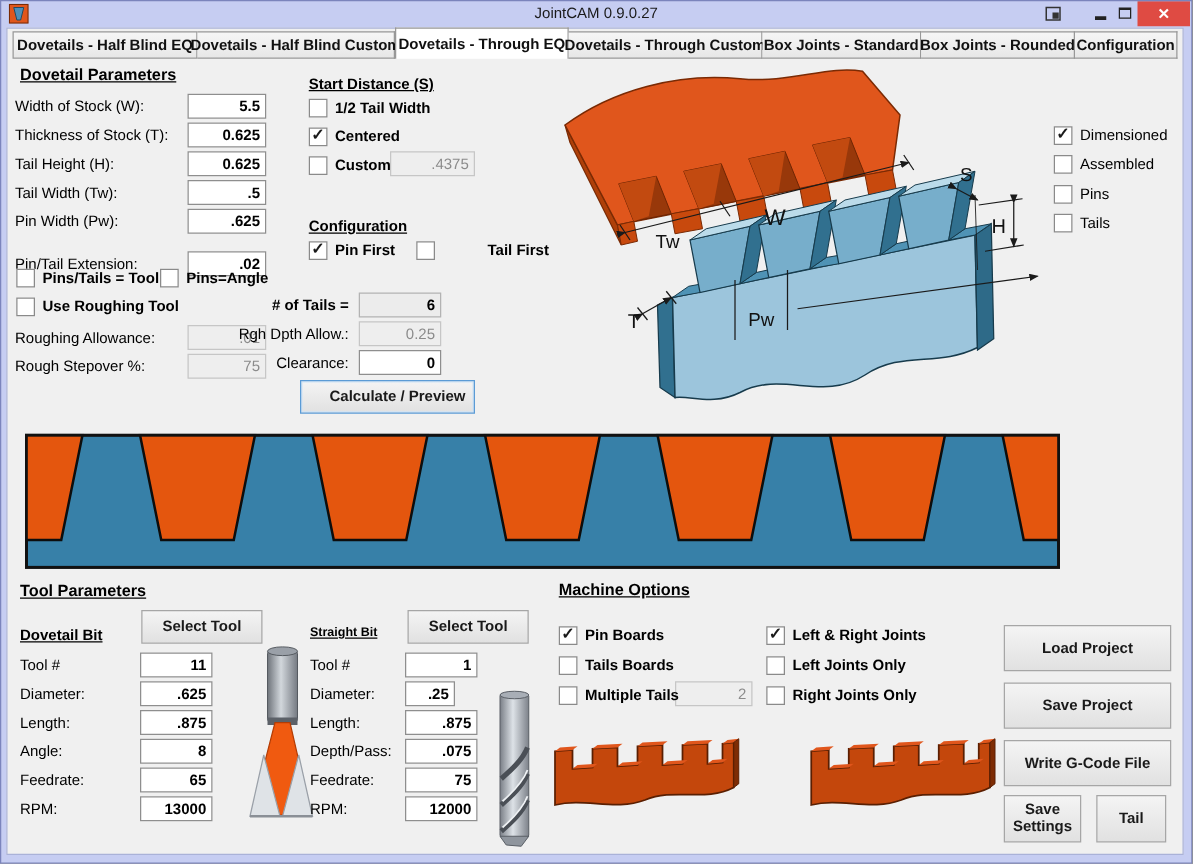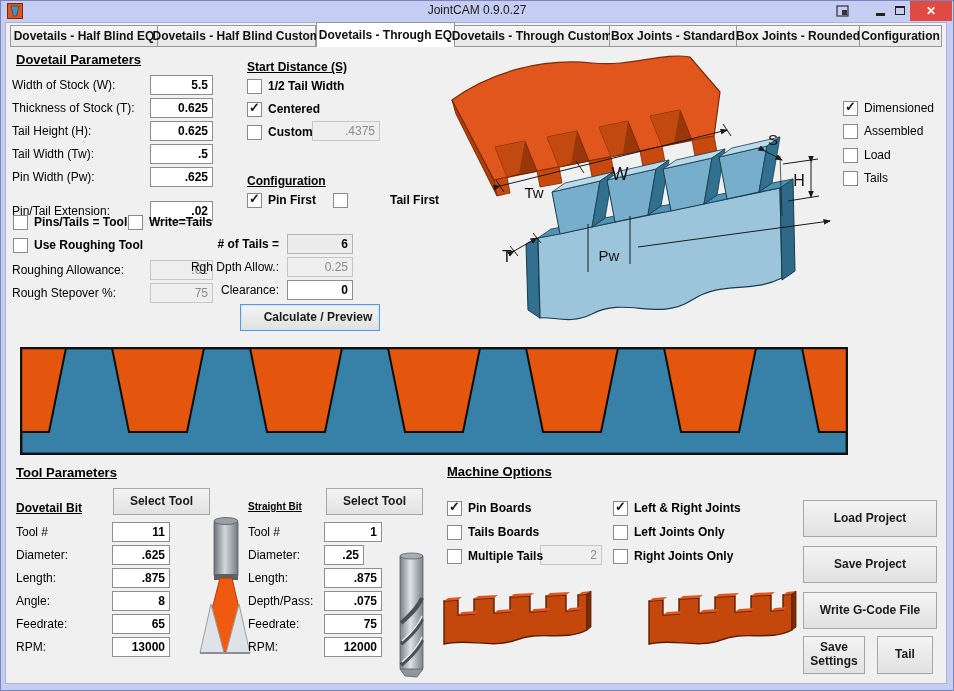--- a/index.html
+++ b/index.html
@@ -99,21 +99,21 @@
     <span class="lbl">Pin/Tail Extension:</span>
     <span class="field" style="left:138px;width:63px;">.02</span>
   </div>
 
   <div class="cbrow" style="left:13px;top:214px;">
     <span class="cb"></span>
     <span class="cbl">Pins/Tails = Tool</span>
   </div>
   <div class="cbrow" style="left:128px;top:214px;">
     <span class="cb"></span>
-    <span class="cbl">Write=Tails</span>
+    <span class="cbl">Pins=Angle</span>
   </div>
   <div class="cbrow" style="left:13px;top:237px;">
     <span class="cb"></span>
     <span class="cbl">Use Roughing Tool</span>
   </div>
 
   <div class="prow" style="left:12px;top:260px;width:210px;">
     <span class="lbl">Roughing Allowance:</span>
     <span class="field disabled" style="left:138px;width:63px;">.01</span>
   </div>
@@ -164,21 +164,21 @@
   <div class="cbrow" style="left:843px;top:100px;">
     <span class="cb checked"></span>
     <span class="cbl normal">Dimensioned</span>
   </div>
   <div class="cbrow" style="left:843px;top:123px;">
     <span class="cb"></span>
     <span class="cbl normal">Assembled</span>
   </div>
   <div class="cbrow" style="left:843px;top:147px;">
     <span class="cb"></span>
-    <span class="cbl normal">Load</span>
+    <span class="cbl normal">Pins</span>
   </div>
   <div class="cbrow" style="left:843px;top:170px;">
     <span class="cb"></span>
     <span class="cbl normal">Tails</span>
   </div>
 
   <svg class="abs" style="left:430px;top:48px;" width="410" height="285" viewBox="0 0 410 285">
     <defs>
       <marker id="ah" markerWidth="9" markerHeight="8" refX="6.5" refY="3" orient="auto">
         <path d="M0,0 L7.5,3 L0,6 Z" fill="#1a1a1a"></path>

